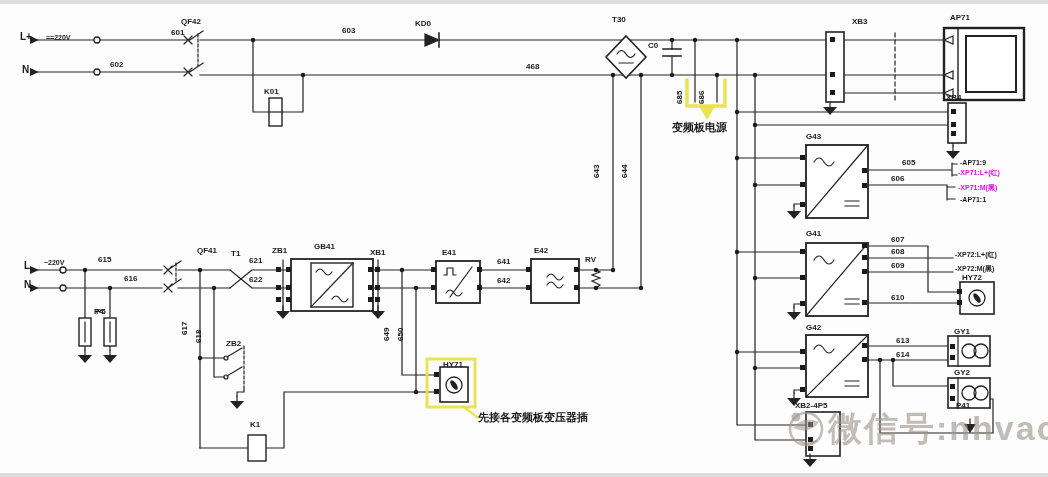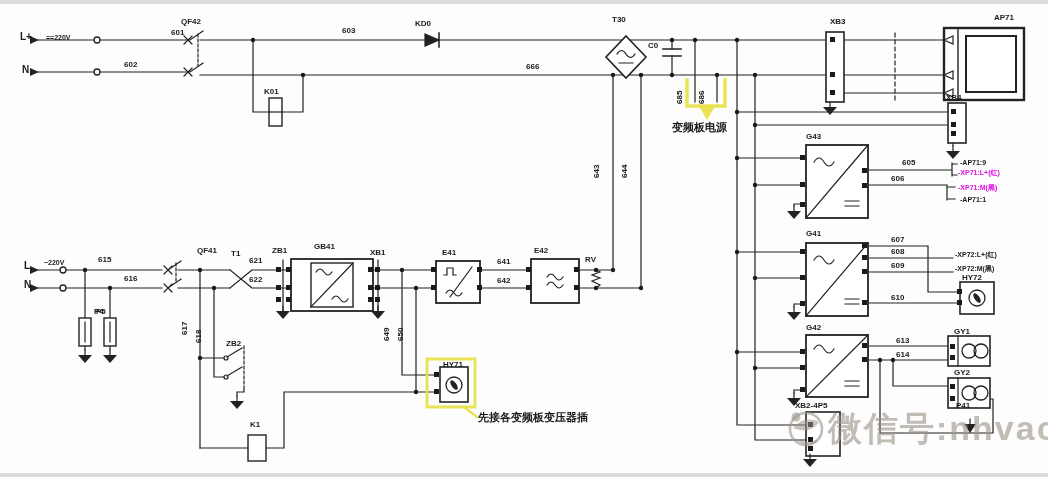--- a/index.html
+++ b/index.html
@@ -303,35 +303,35 @@
       <path d="M793,428 q11,-13 26,-6 q-9,13 -26,6 Z" fill="rgba(158,148,140,0.55)" stroke="none"></path>
       <path d="M800,441 q8,5 16,0" stroke-width="2.2"></path>
     </g>
   </svg>
 
   <div id="labels">
       <span class="lbl" style="left: 20px; top: 32px; font-size: 10px; color: rgb(26, 26, 26);">L+</span>
       <span class="lbl" style="left: 46px; top: 34px; font-size: 7px; color: rgb(26, 26, 26);">==220V</span>
       <span class="lbl" style="left: 22px; top: 65px; font-size: 10px; color: rgb(26, 26, 26);">N</span>
       <span class="lbl" style="left: 126px; top: 29px; color: rgb(26, 26, 26); padding-left: 45px;">601</span>
-      <span class="lbl" style="left: 124px; top: 61px; color: rgb(26, 26, 26);">602</span>
+      <span class="lbl" style="left: 110px; top: 61px; color: rgb(26, 26, 26);">602</span>
       <span class="lbl" style="left: 181px; top: 18px; color: rgb(26, 26, 26);">QF42</span>
       <span class="lbl" style="left: 264px; top: 88px; color: rgb(26, 26, 26);">K01</span>
       <span class="lbl" style="left: 342px; top: 27px; color: rgb(26, 26, 26);">603</span>
       <span class="lbl" style="left: 415px; top: 20px; color: rgb(26, 26, 26);">KD0</span>
-      <span class="lbl" style="left: 526px; top: 63px; color: rgb(26, 26, 26);">666</span>
+      <span class="lbl" style="left: 526px; top: 63px; color: rgb(26, 26, 26);">468</span>
       <span class="lbl" style="left: 612px; top: 16px; color: rgb(26, 26, 26);">T30</span>
       <span class="lbl" style="left: 648px; top: 42px; color: rgb(26, 26, 26);">C0</span>
       <span class="lbl v" style="left: 684px; top: 96px; color: rgb(26, 26, 26);">685</span>
       <span class="lbl v" style="left: 706px; top: 96px; color: rgb(26, 26, 26);">686</span>
       <span class="lbl" style="left: 672px; top: 122px; font-size: 11px; color: rgb(26, 26, 26);">变频板电源</span>
       <span class="lbl v" style="left: 601px; top: 170px; color: rgb(26, 26, 26);">643</span>
       <span class="lbl v" style="left: 629px; top: 170px; color: rgb(26, 26, 26);">644</span>
-      <span class="lbl" style="left: 830px; top: 18px; color: rgb(26, 26, 26);">XB3</span>
-      <span class="lbl" style="left: 950px; top: 14px; color: rgb(26, 26, 26); margin-left: 44px;">AP71</span>
+      <span class="lbl" style="left: 852px; top: 18px; color: rgb(26, 26, 26);">XB3</span>
+      <span class="lbl" style="left: 950px; top: 14px; color: rgb(26, 26, 26);">AP71</span>
       <span class="lbl" style="left: 946px; top: 94px; color: rgb(26, 26, 26);">XB4</span>
       <span class="lbl" style="left: 806px; top: 133px; color: rgb(26, 26, 26);">G43</span>
       <span class="lbl" style="left: 891px; top: 159px; color: rgb(26, 26, 26); padding-left: 11px;">605</span>
       <span class="lbl" style="left: 891px; top: 175px; color: rgb(26, 26, 26);">606</span>
       <span class="lbl" style="left: 960px; top: 159px; font-size: 7px; color: rgb(26, 26, 26);">-AP71:9</span>
       <span class="lbl" style="left: 958px; top: 169px; font-size: 7px; color: rgb(227, 16, 227);">-XP71:L+(红)</span>
       <span class="lbl" style="left: 958px; top: 184px; font-size: 7px; color: rgb(227, 16, 227);">-XP71:M(黑)</span>
       <span class="lbl" style="left: 960px; top: 196px; font-size: 7px; color: rgb(26, 26, 26);">-AP71:1</span>
       <span class="lbl" style="left: 806px; top: 230px; color: rgb(26, 26, 26);">G41</span>
       <span class="lbl" style="left: 891px; top: 236px; color: rgb(26, 26, 26);">607</span>

